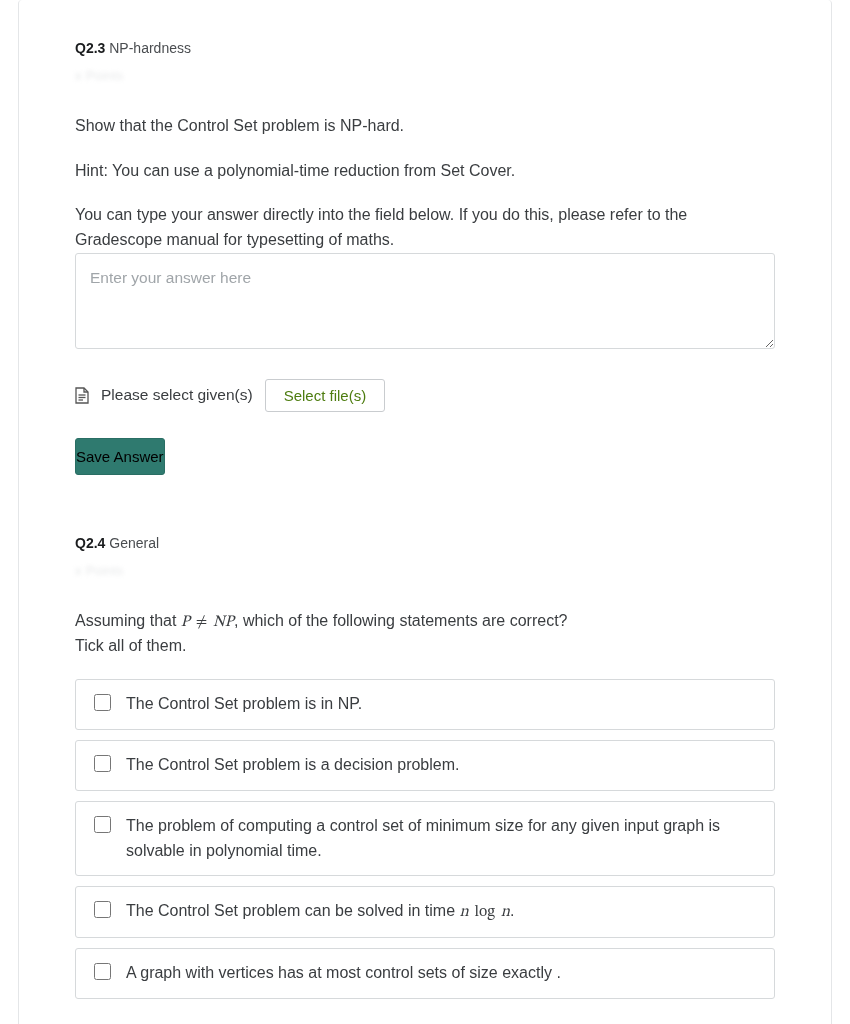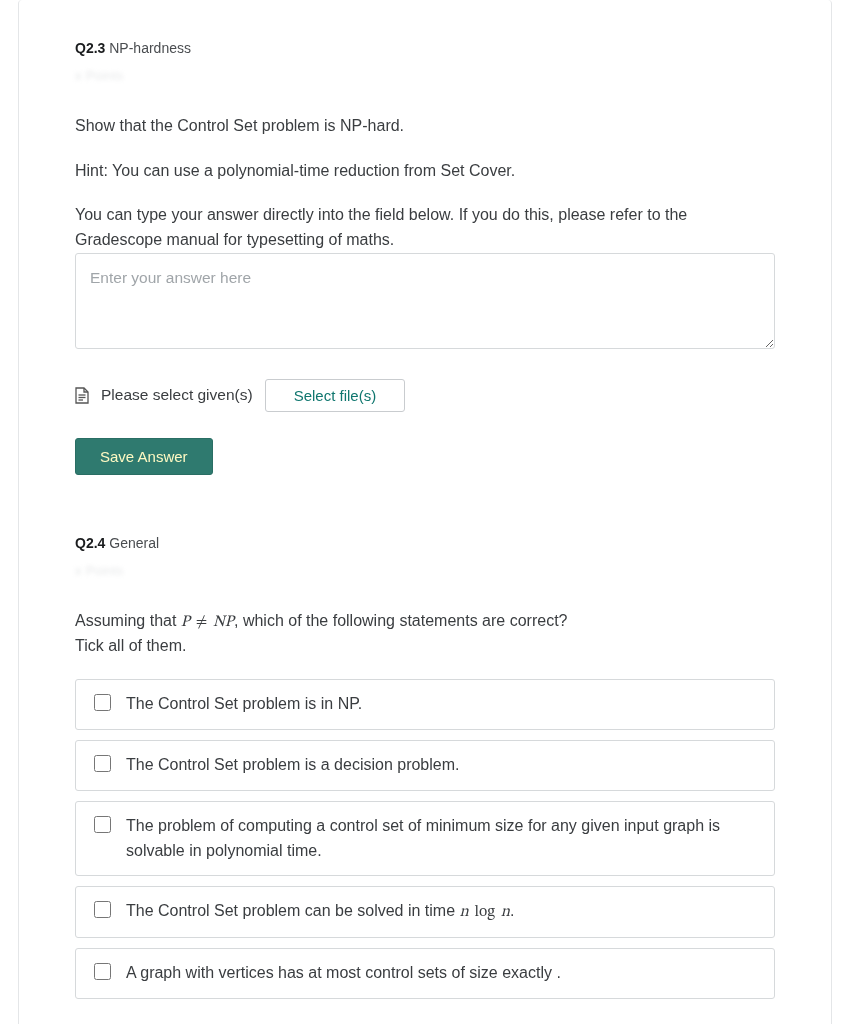--- a/index.html
+++ b/index.html
@@ -73,28 +73,28 @@
     font-size: 15px;
     border-radius: 3px;
     cursor: pointer;
     display: inline-flex;
     align-items: center;
     justify-content: center;
   }
   .btn-outline {
     background: #fff;
     border: 1px solid #c9cccf;
-    color: #0f766e;
-    padding: 7px 28px;
+    color: #4d7c0f;
+    padding: 7px 18px;
   }
   .btn-primary {
     background: #2f7a6f;
     border: 1px solid #2a6e64;
-    color: #fef9c3;
-    padding: 9px 24px;
+    color: #000000;
+    padding: 9px 0;
     margin-top: 26px;
     font-size: 15px;
   }
   .math {
     font-family: "Cambria Math", "STIX Two Math", "Latin Modern Math", Georgia, serif;
     font-style: italic;
   }
   .math .op { font-style: normal; padding: 0 2px; }
   .options { margin-top: 8px; }
   .option {

